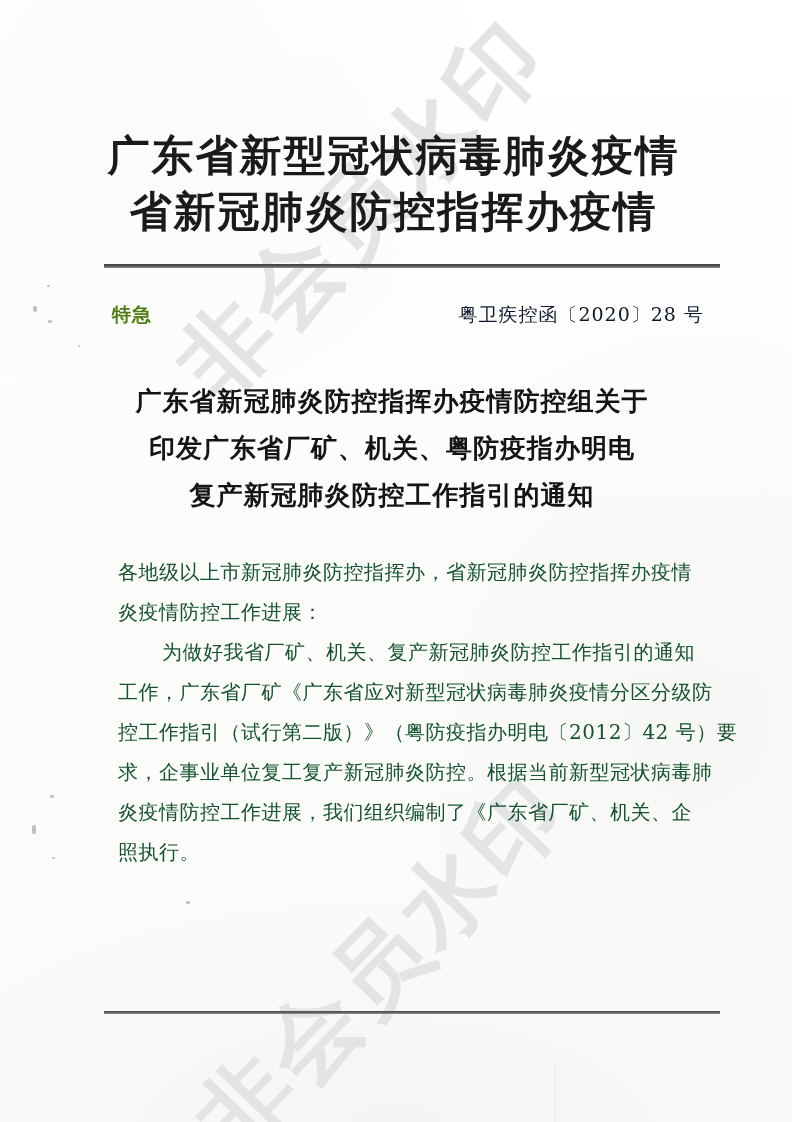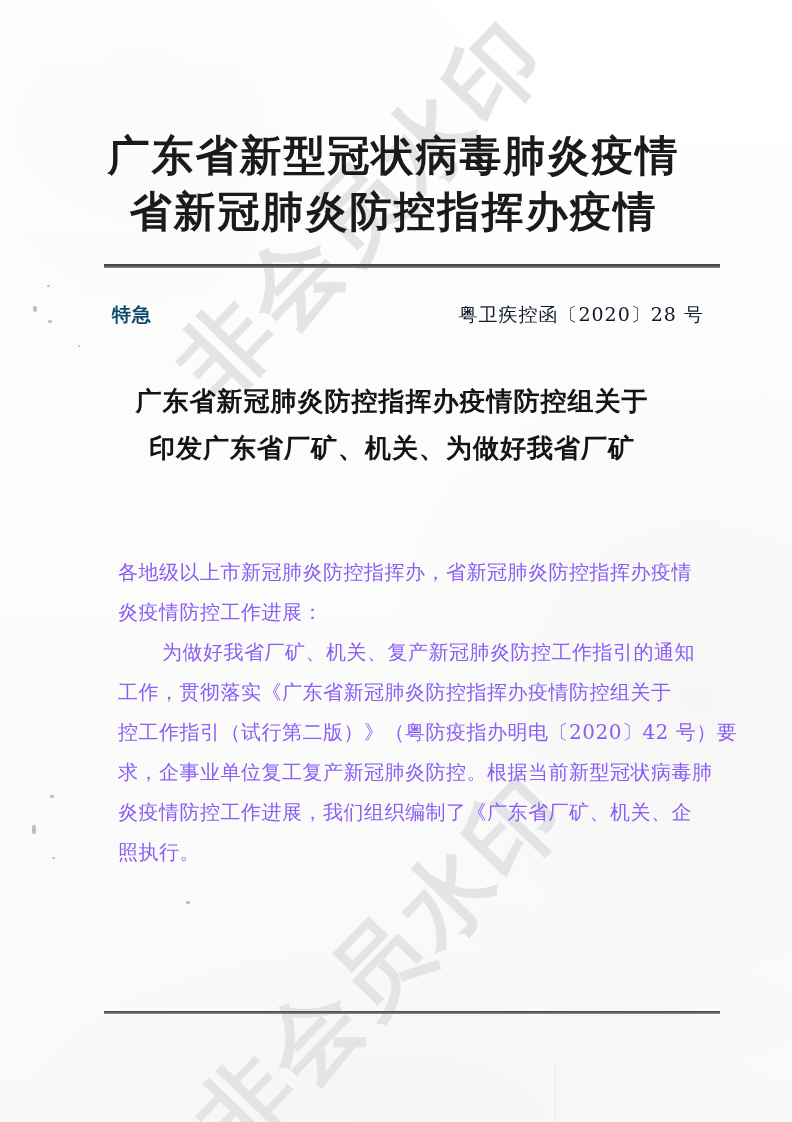--- a/index.html
+++ b/index.html
@@ -96,21 +96,21 @@
     right: 88px;
     top: 302px;
     display: flex;
     align-items: baseline;
     justify-content: space-between;
   }
   .urgency {
     font-family: "DejaVu Sans", "Liberation Sans", sans-serif;
     font-weight: 700;
     font-size: 19px;
-    color: #0c4a6e;
+    color: #4d7c0f;
     letter-spacing: 1px;
   }
   .doc-number {
     font-family: "DejaVu Serif", "Liberation Serif", serif;
     font-size: 19px;
     color: #0f172a;
     letter-spacing: 1px;
     white-space: nowrap;
   }
 
@@ -136,21 +136,21 @@
     position: absolute;
     left: 118px;
     top: 552px;
     width: 580px;
   }
   .body-line {
     font-family: "DejaVu Serif", "Liberation Serif", serif;
     font-size: 20px;
     line-height: 40px;
     letter-spacing: 0.5px;
-    color: #8b5cf6;
+    color: #14532d;
     white-space: nowrap;
   }
   .body-line.indent { text-indent: 44px; }
 
   .footer-rule {
     position: absolute;
     left: 104px;
     width: 616px;
     top: 1011px;
     height: 3px;
@@ -192,29 +192,30 @@
   </div>
   <div class="header-rule"></div>
 
   <div class="meta-row">
     <div class="urgency">特急</div>
     <div class="doc-number">粤卫疾控函〔2020〕28 号</div>
   </div>
 
   <div class="doc-title">
     <div class="title-line">广东省新冠肺炎防控指挥办疫情防控组关于</div>
-    <div class="title-line">印发广东省厂矿、机关、为做好我省厂矿</div>
+    <div class="title-line">印发广东省厂矿、机关、粤防疫指办明电</div>
+    <div class="title-line">复产新冠肺炎防控工作指引的通知</div>
   </div>
 
   <div class="body-block">
     <div class="body-line">各地级以上市新冠肺炎防控指挥办，省新冠肺炎防控指挥办疫情</div>
     <div class="body-line">炎疫情防控工作进展：</div>
     <div class="body-line indent">为做好我省厂矿、机关、复产新冠肺炎防控工作指引的通知</div>
-    <div class="body-line">工作，贯彻落实《广东省新冠肺炎防控指挥办疫情防控组关于</div>
-    <div class="body-line">控工作指引（试行第二版）》（粤防疫指办明电〔2020〕42 号）要</div>
+    <div class="body-line">工作，广东省厂矿《广东省应对新型冠状病毒肺炎疫情分区分级防</div>
+    <div class="body-line">控工作指引（试行第二版）》（粤防疫指办明电〔2012〕42 号）要</div>
     <div class="body-line">求，企事业单位复工复产新冠肺炎防控。根据当前新型冠状病毒肺</div>
     <div class="body-line">炎疫情防控工作进展，我们组织编制了《广东省厂矿、机关、企</div>
     <div class="body-line">照执行。</div>
   </div>
 
   <div class="footer-rule"></div>
   <div class="edge-mark"></div>
 
 </div>
 

